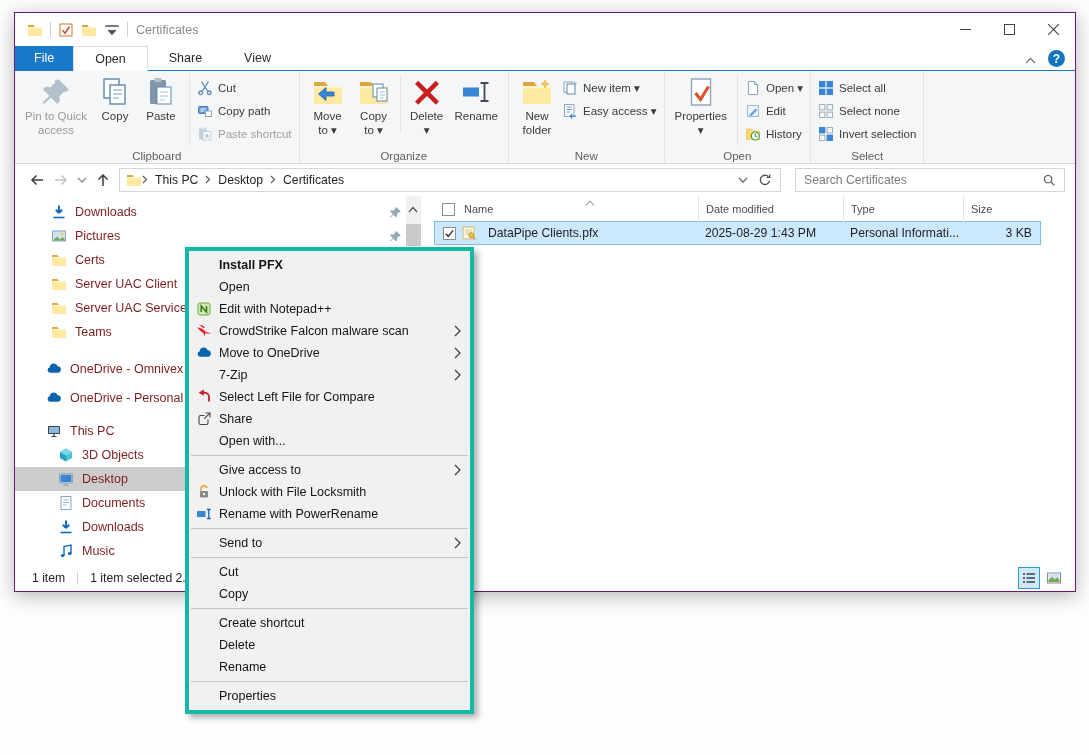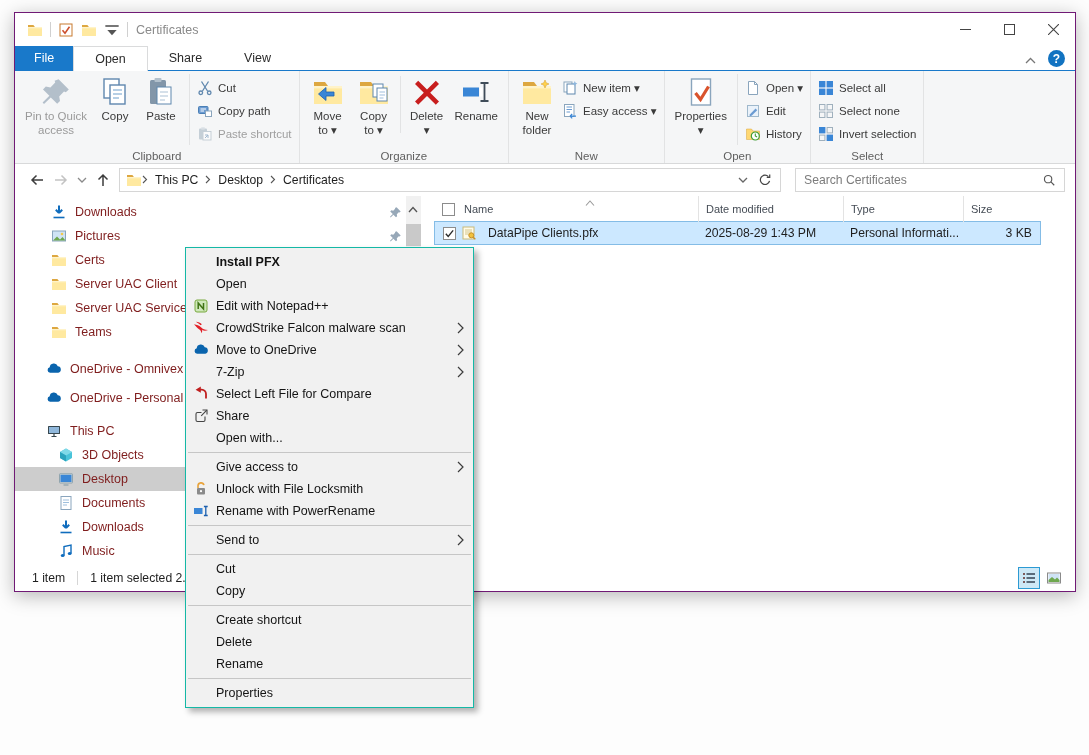--- a/index.html
+++ b/index.html
@@ -103,21 +103,21 @@
   .statusbar { position:absolute; left:0; right:0; bottom:0; height:26px; display:flex;
                align-items:center; padding:0 10px 0 17px; font-size:12.2px; color:#1e1e1e; }
   .ssep { width:1px; height:14px; background:#d6d6d6; margin:0 12px; }
   .viewbtns { margin-left:auto; display:flex; gap:3px; }
   .vbtn { width:22px; height:22px; display:flex; align-items:center; justify-content:center; }
   .vbtn svg { width:16px; height:16px; }
   .vbtn.sel { background:#cde8f6; border:1px solid #2c9ad3; }
 
   
   .contextmenu { position:absolute; left:185px; top:247px; width:289px; background:#f1f1f1;
-                 border:1px solid #14b8a6; box-shadow:4px 4px 6px rgba(0,0,0,.3);
+                 border:4px solid #14b8a6; box-shadow:4px 4px 6px rgba(0,0,0,.3);
                  padding:3px 0; z-index:50; }
   .mitem { height:22px; display:flex; align-items:center; font-size:12.5px; color:#141414; }
   .mitem.bold { font-weight:bold; }
   .micon { width:30px; display:flex; align-items:center; justify-content:center; flex:0 0 30px; }
   .micon svg { width:16px; height:16px; display:block; }
   .msub { margin-left:auto; padding-right:9px; display:flex; align-items:center; }
   .msub svg { width:7px; height:12px; }
   .msep { border:none; border-top:1px solid #c6c6c6; margin:3px 2px; }
 </style>
 </head>

